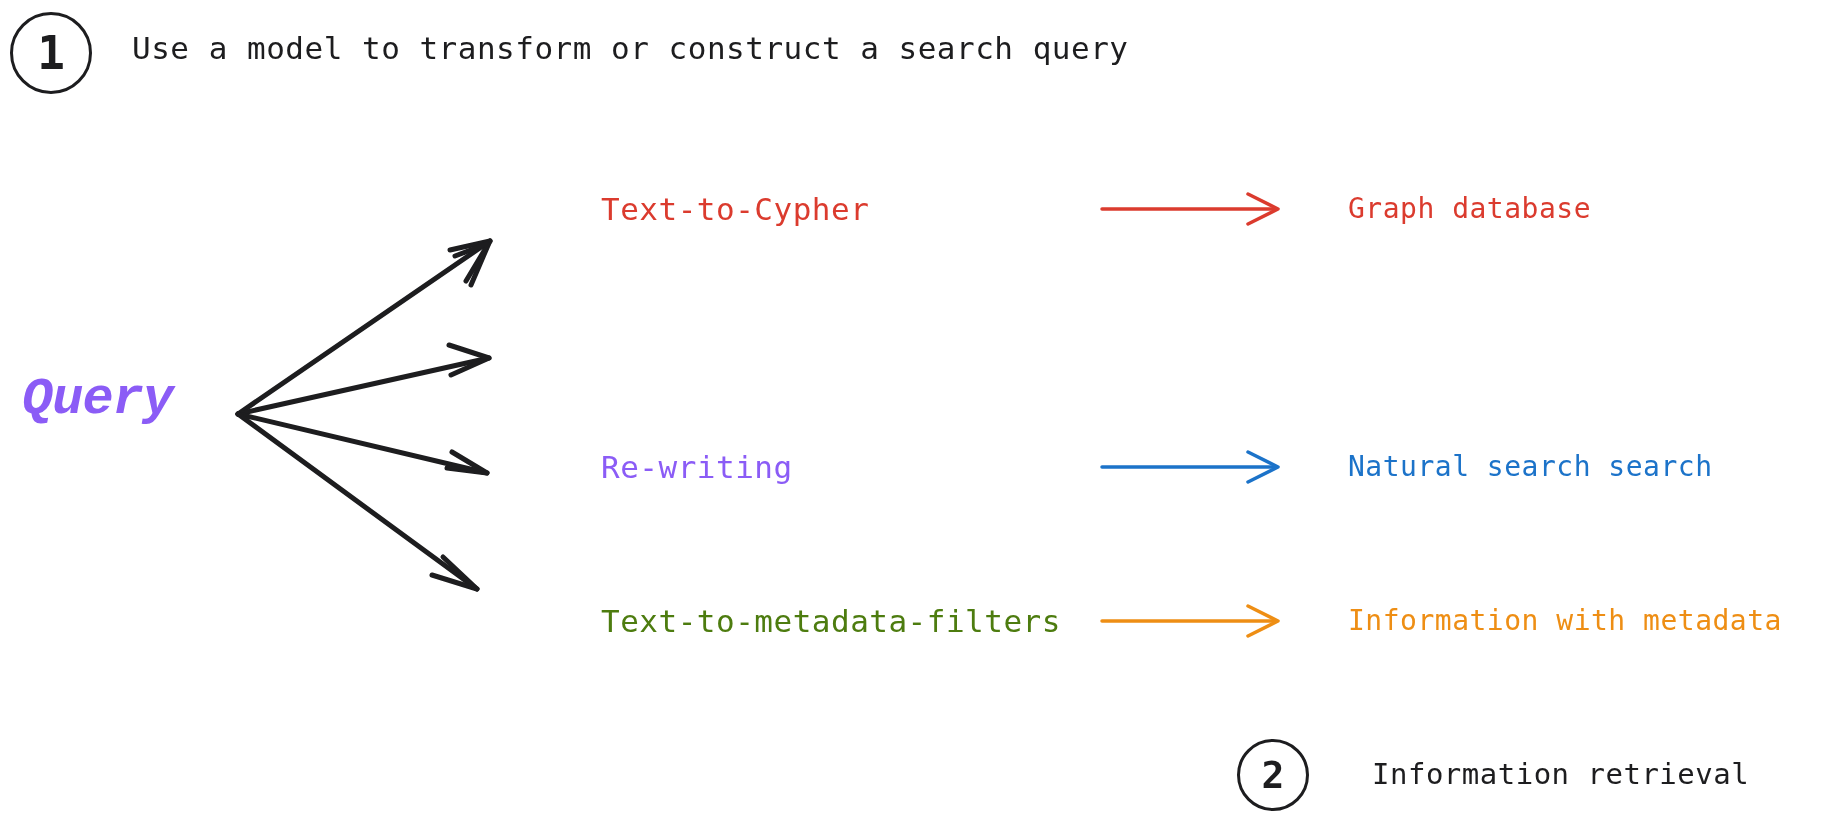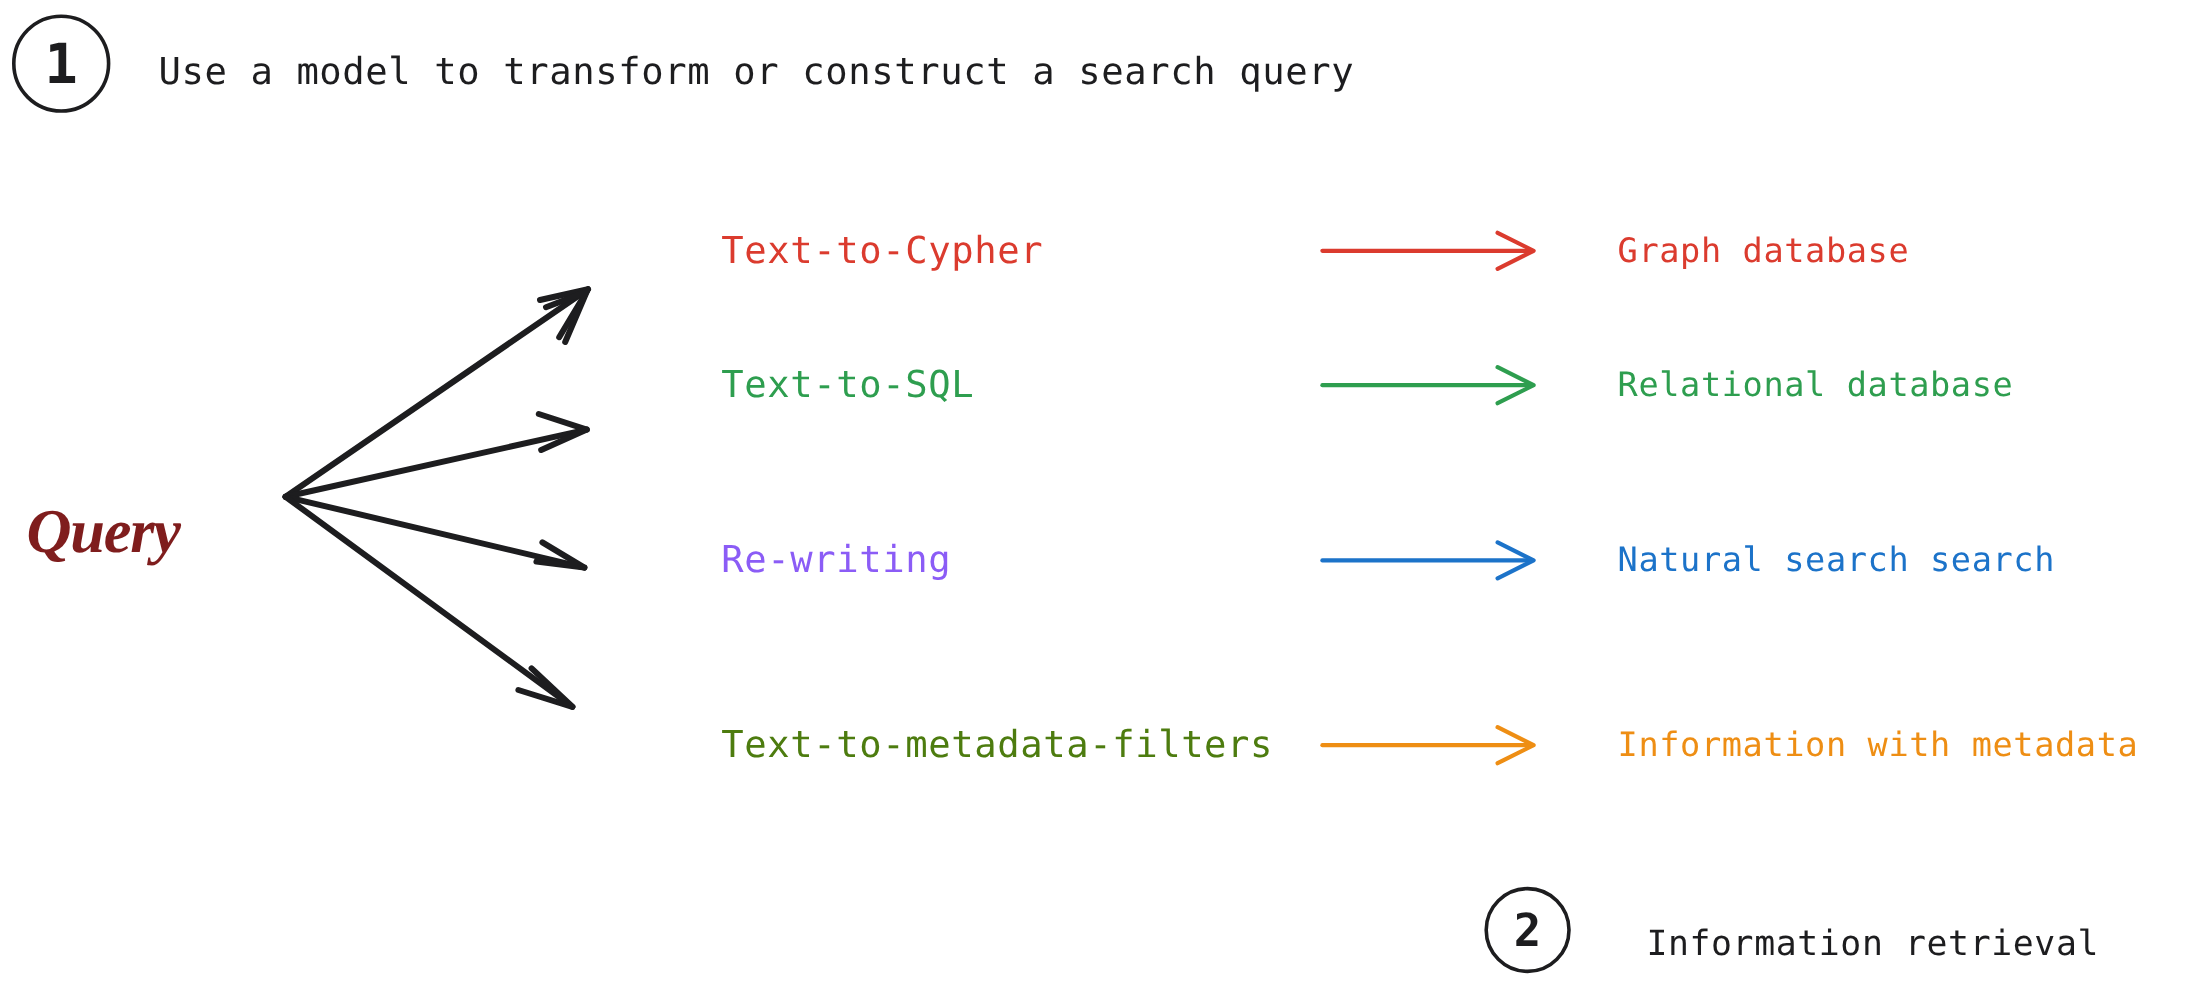--- a/index.html
+++ b/index.html
@@ -45,48 +45,46 @@
     width: 72px;
     height: 72px;
     font-size: 38px;
   }
 
   .step-caption {
     position: absolute;
     color: #1d1d1f;
     font-family: "DejaVu Sans Mono", monospace;
     white-space: nowrap;
-    margin-top: 12px;
   }
   #caption-one {
     left: 132px;
     top: 30px;
     font-size: 31px;
     letter-spacing: 0.5px;
   }
   #caption-two {
     left: 1372px;
     top: 757px;
     font-size: 29px;
     letter-spacing: 0.5px;
   }
 
   
   #query-label {
     position: absolute;
     left: 22px;
     top: 370px;
-    font-family: Liberation Serif, serif;
+    font-family: Liberation Mono, monospace;
     font-size: 52px;
     font-style: italic;
     font-weight: 600;
-    color: #7f1d1d;
+    color: #8b5cf6;
     letter-spacing: -1px;
     white-space: nowrap;
-    margin-top: 44px;
   }
 
   
   #fan-arrows {
     position: absolute;
     left: 0;
     top: 0;
     width: 1841px;
     height: 828px;
     pointer-events: none;
@@ -166,30 +164,20 @@
     <div class="row-method" style="color:#DB3B2E">Text-to-Cypher</div>
     <svg class="row-arrow" viewBox="0 0 190 46" xmlns="http://www.w3.org/2000/svg">
       <g fill="none" stroke="#DB3B2E" stroke-width="3.5" stroke-linecap="round" stroke-linejoin="round">
         <path d="M2 23 L176 23"></path>
         <path d="M148 8 L178 23 L148 38"></path>
       </g>
     </svg>
     <div class="row-target" style="color:#DB3B2E">Graph database</div>
   </div>
 
-  <div class="row" id="row-1">
-    <div class="row-method" style="color:#2E9E4F">Text-to-SQL</div>
-    <svg class="row-arrow" viewBox="0 0 190 46" xmlns="http://www.w3.org/2000/svg">
-      <g fill="none" stroke="#2E9E4F" stroke-width="3.5" stroke-linecap="round" stroke-linejoin="round">
-        <path d="M2 23 L176 23"></path>
-        <path d="M148 8 L178 23 L148 38"></path>
-      </g>
-    </svg>
-    <div class="row-target" style="color:#2E9E4F">Relational database</div>
-  </div>
 
   <div class="row" id="row-2">
     <div class="row-method" style="color:#8b5cf6">Re-writing</div>
     <svg class="row-arrow" viewBox="0 0 190 46" xmlns="http://www.w3.org/2000/svg">
       <g fill="none" stroke="#1C73C9" stroke-width="3.5" stroke-linecap="round" stroke-linejoin="round">
         <path d="M2 23 L176 23"></path>
         <path d="M148 8 L178 23 L148 38"></path>
       </g>
     </svg>
     <div class="row-target" style="color:#1C73C9">Natural search search</div>

